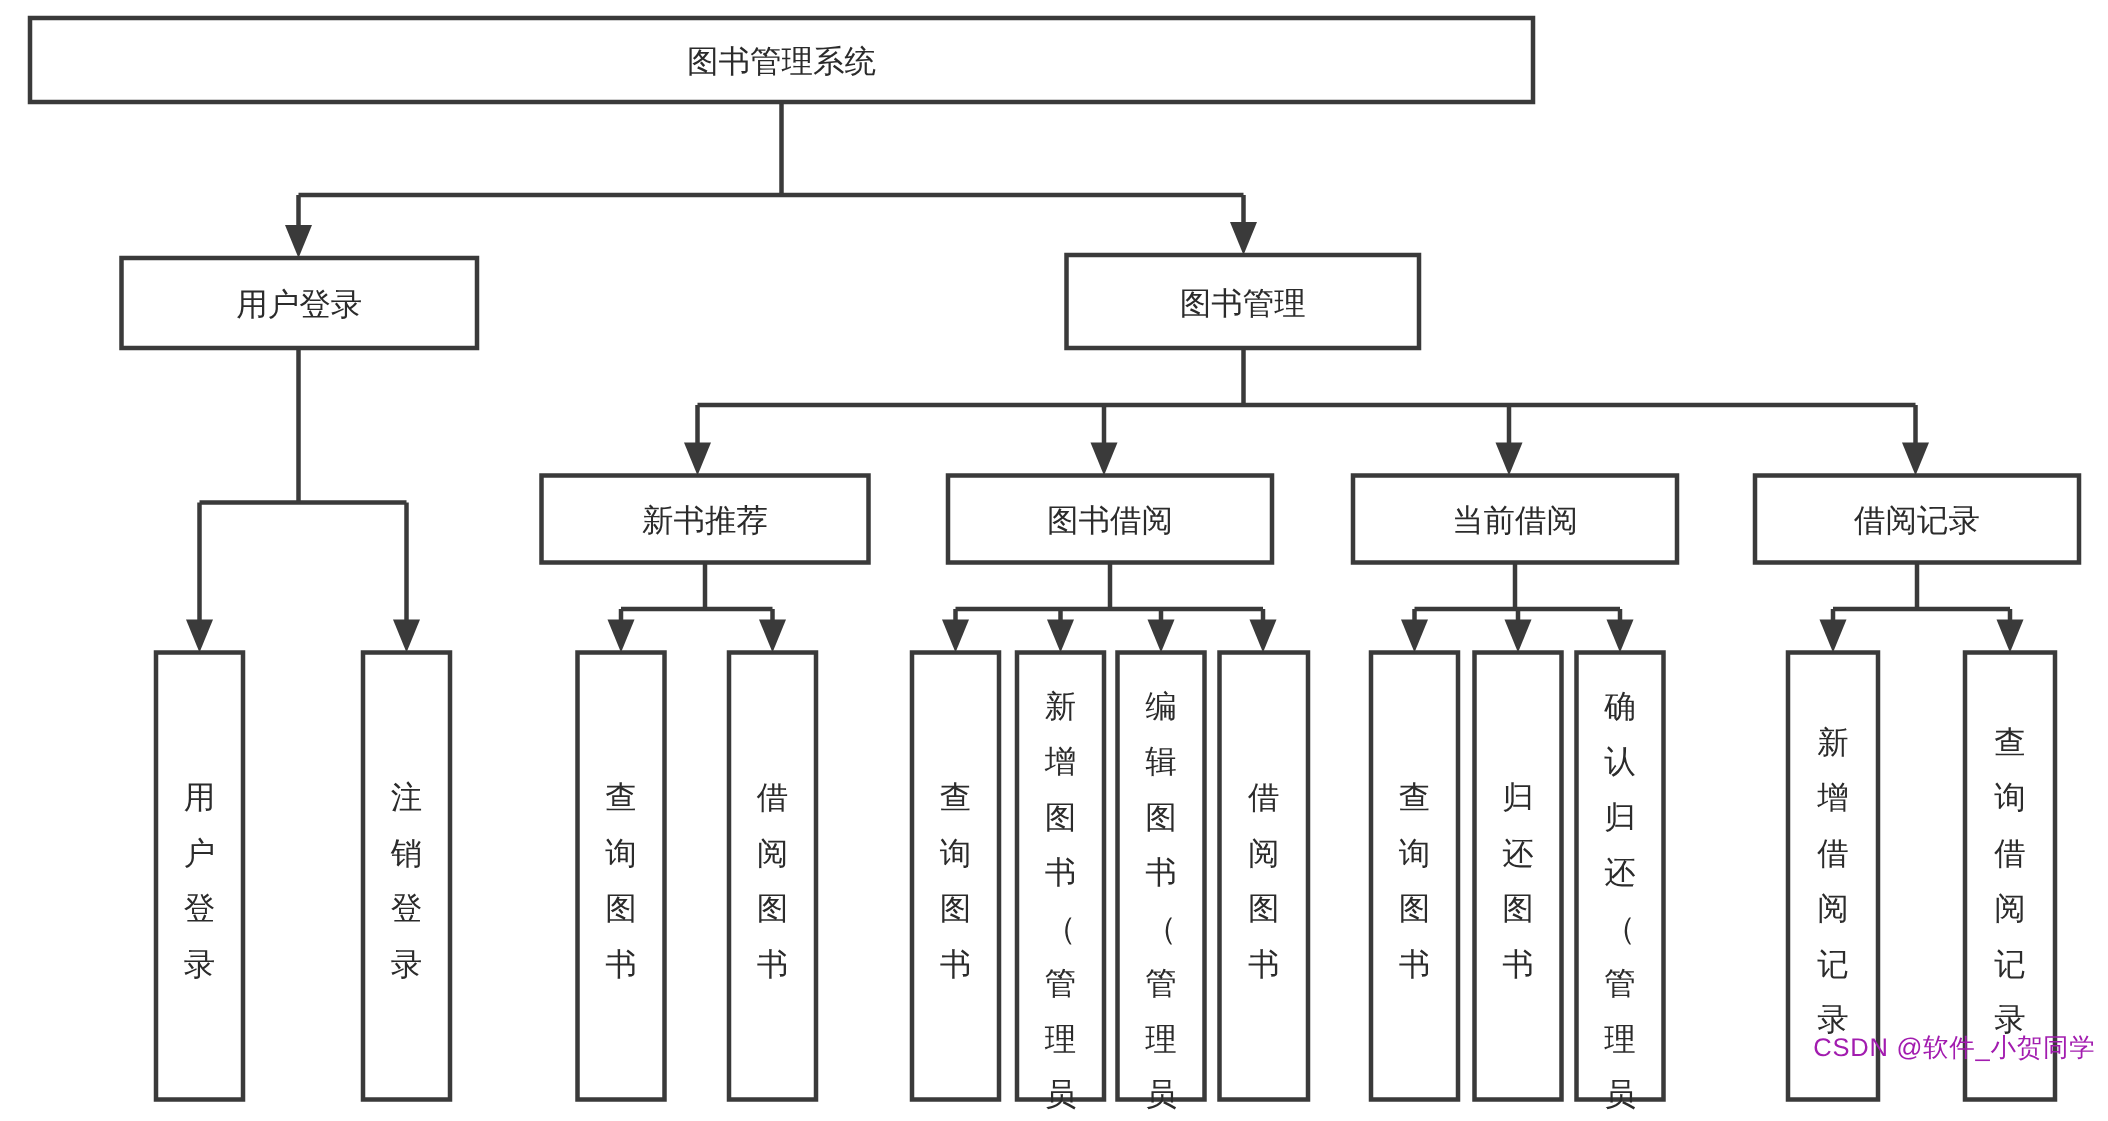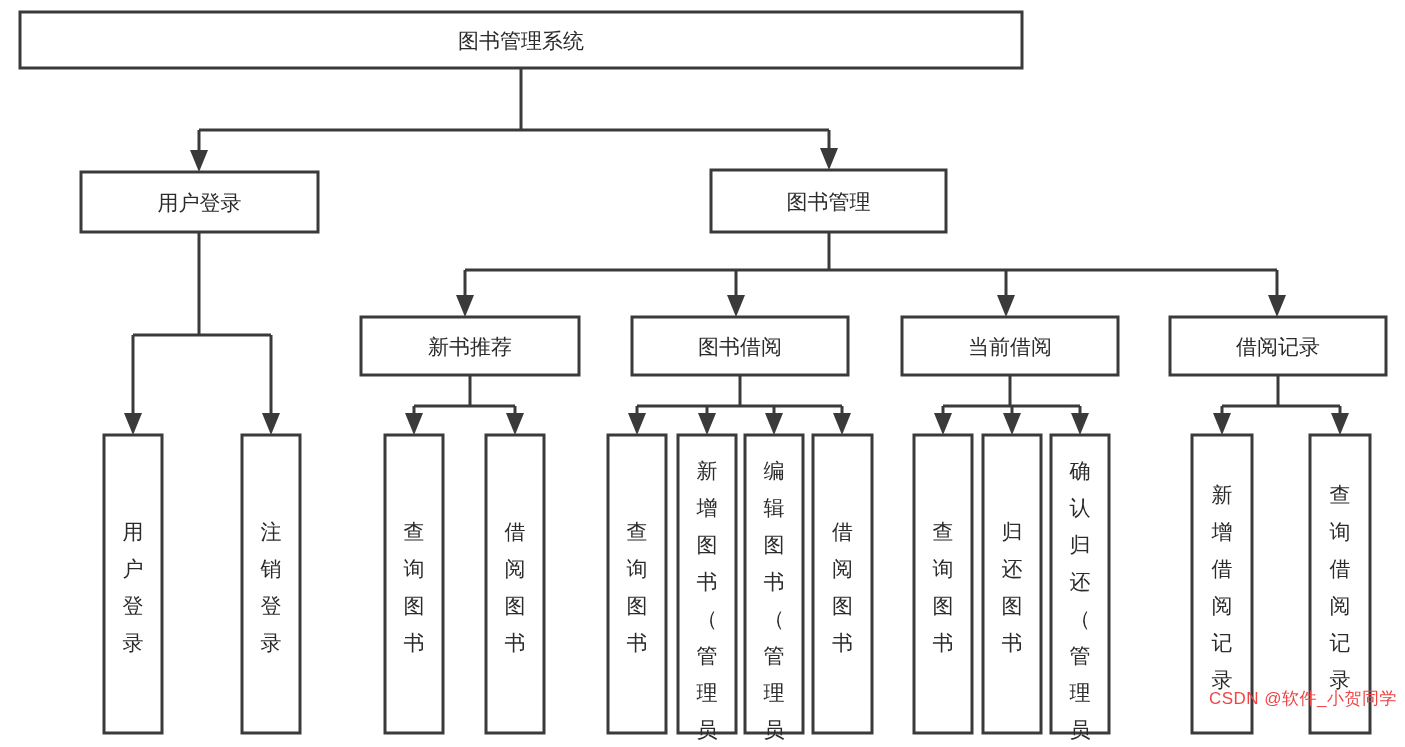--- a/index.html
+++ b/index.html
@@ -53,21 +53,21 @@
   .arrow-head {
     fill: #3a3a3a;
     stroke: none;
   }
   .watermark {
     position: absolute;
     right: 8px;
     bottom: 6px;
     font-family: "Liberation Sans", "DejaVu Sans", sans-serif;
     font-size: 17px;
-    color: #ef4444;
+    color: #a21caf;
     white-space: nowrap;
     letter-spacing: 0.5px;
     pointer-events: none;
   }
 </style>
 </head>
 <body>
 
 <div id="diagram-root">
   <svg id="flow-svg" viewBox="0 0 1405 747" xmlns="http://www.w3.org/2000/svg">

